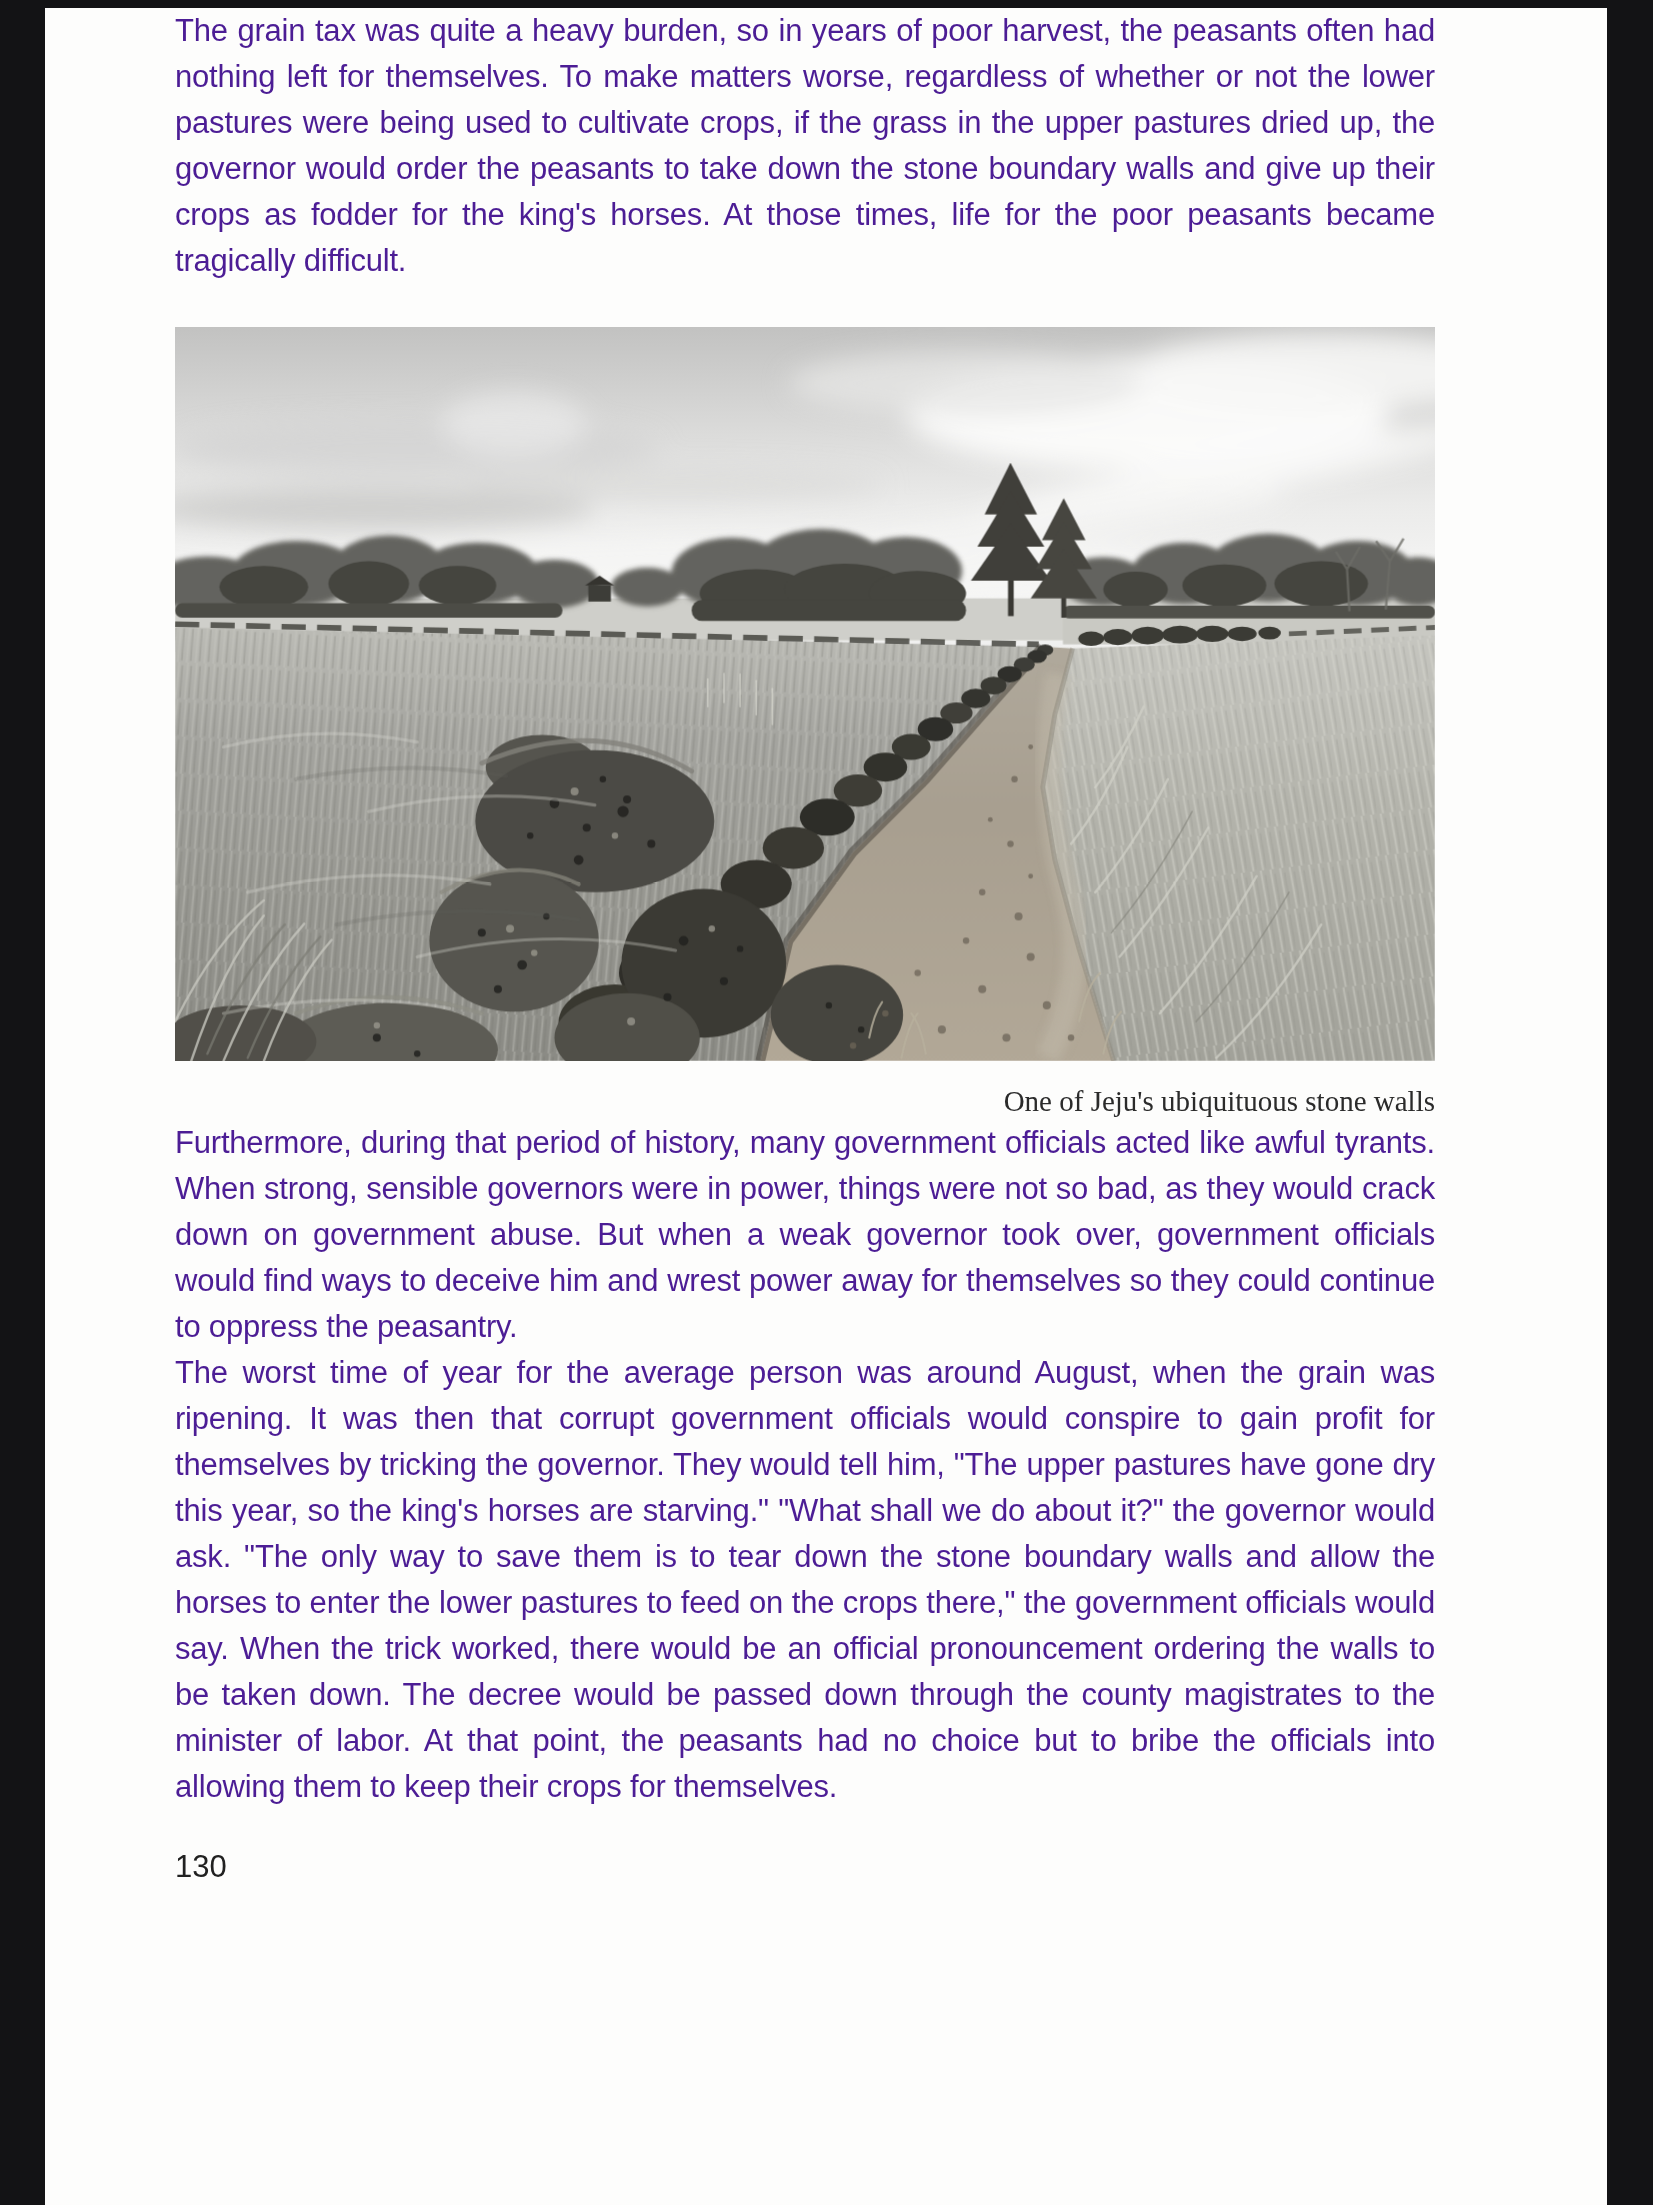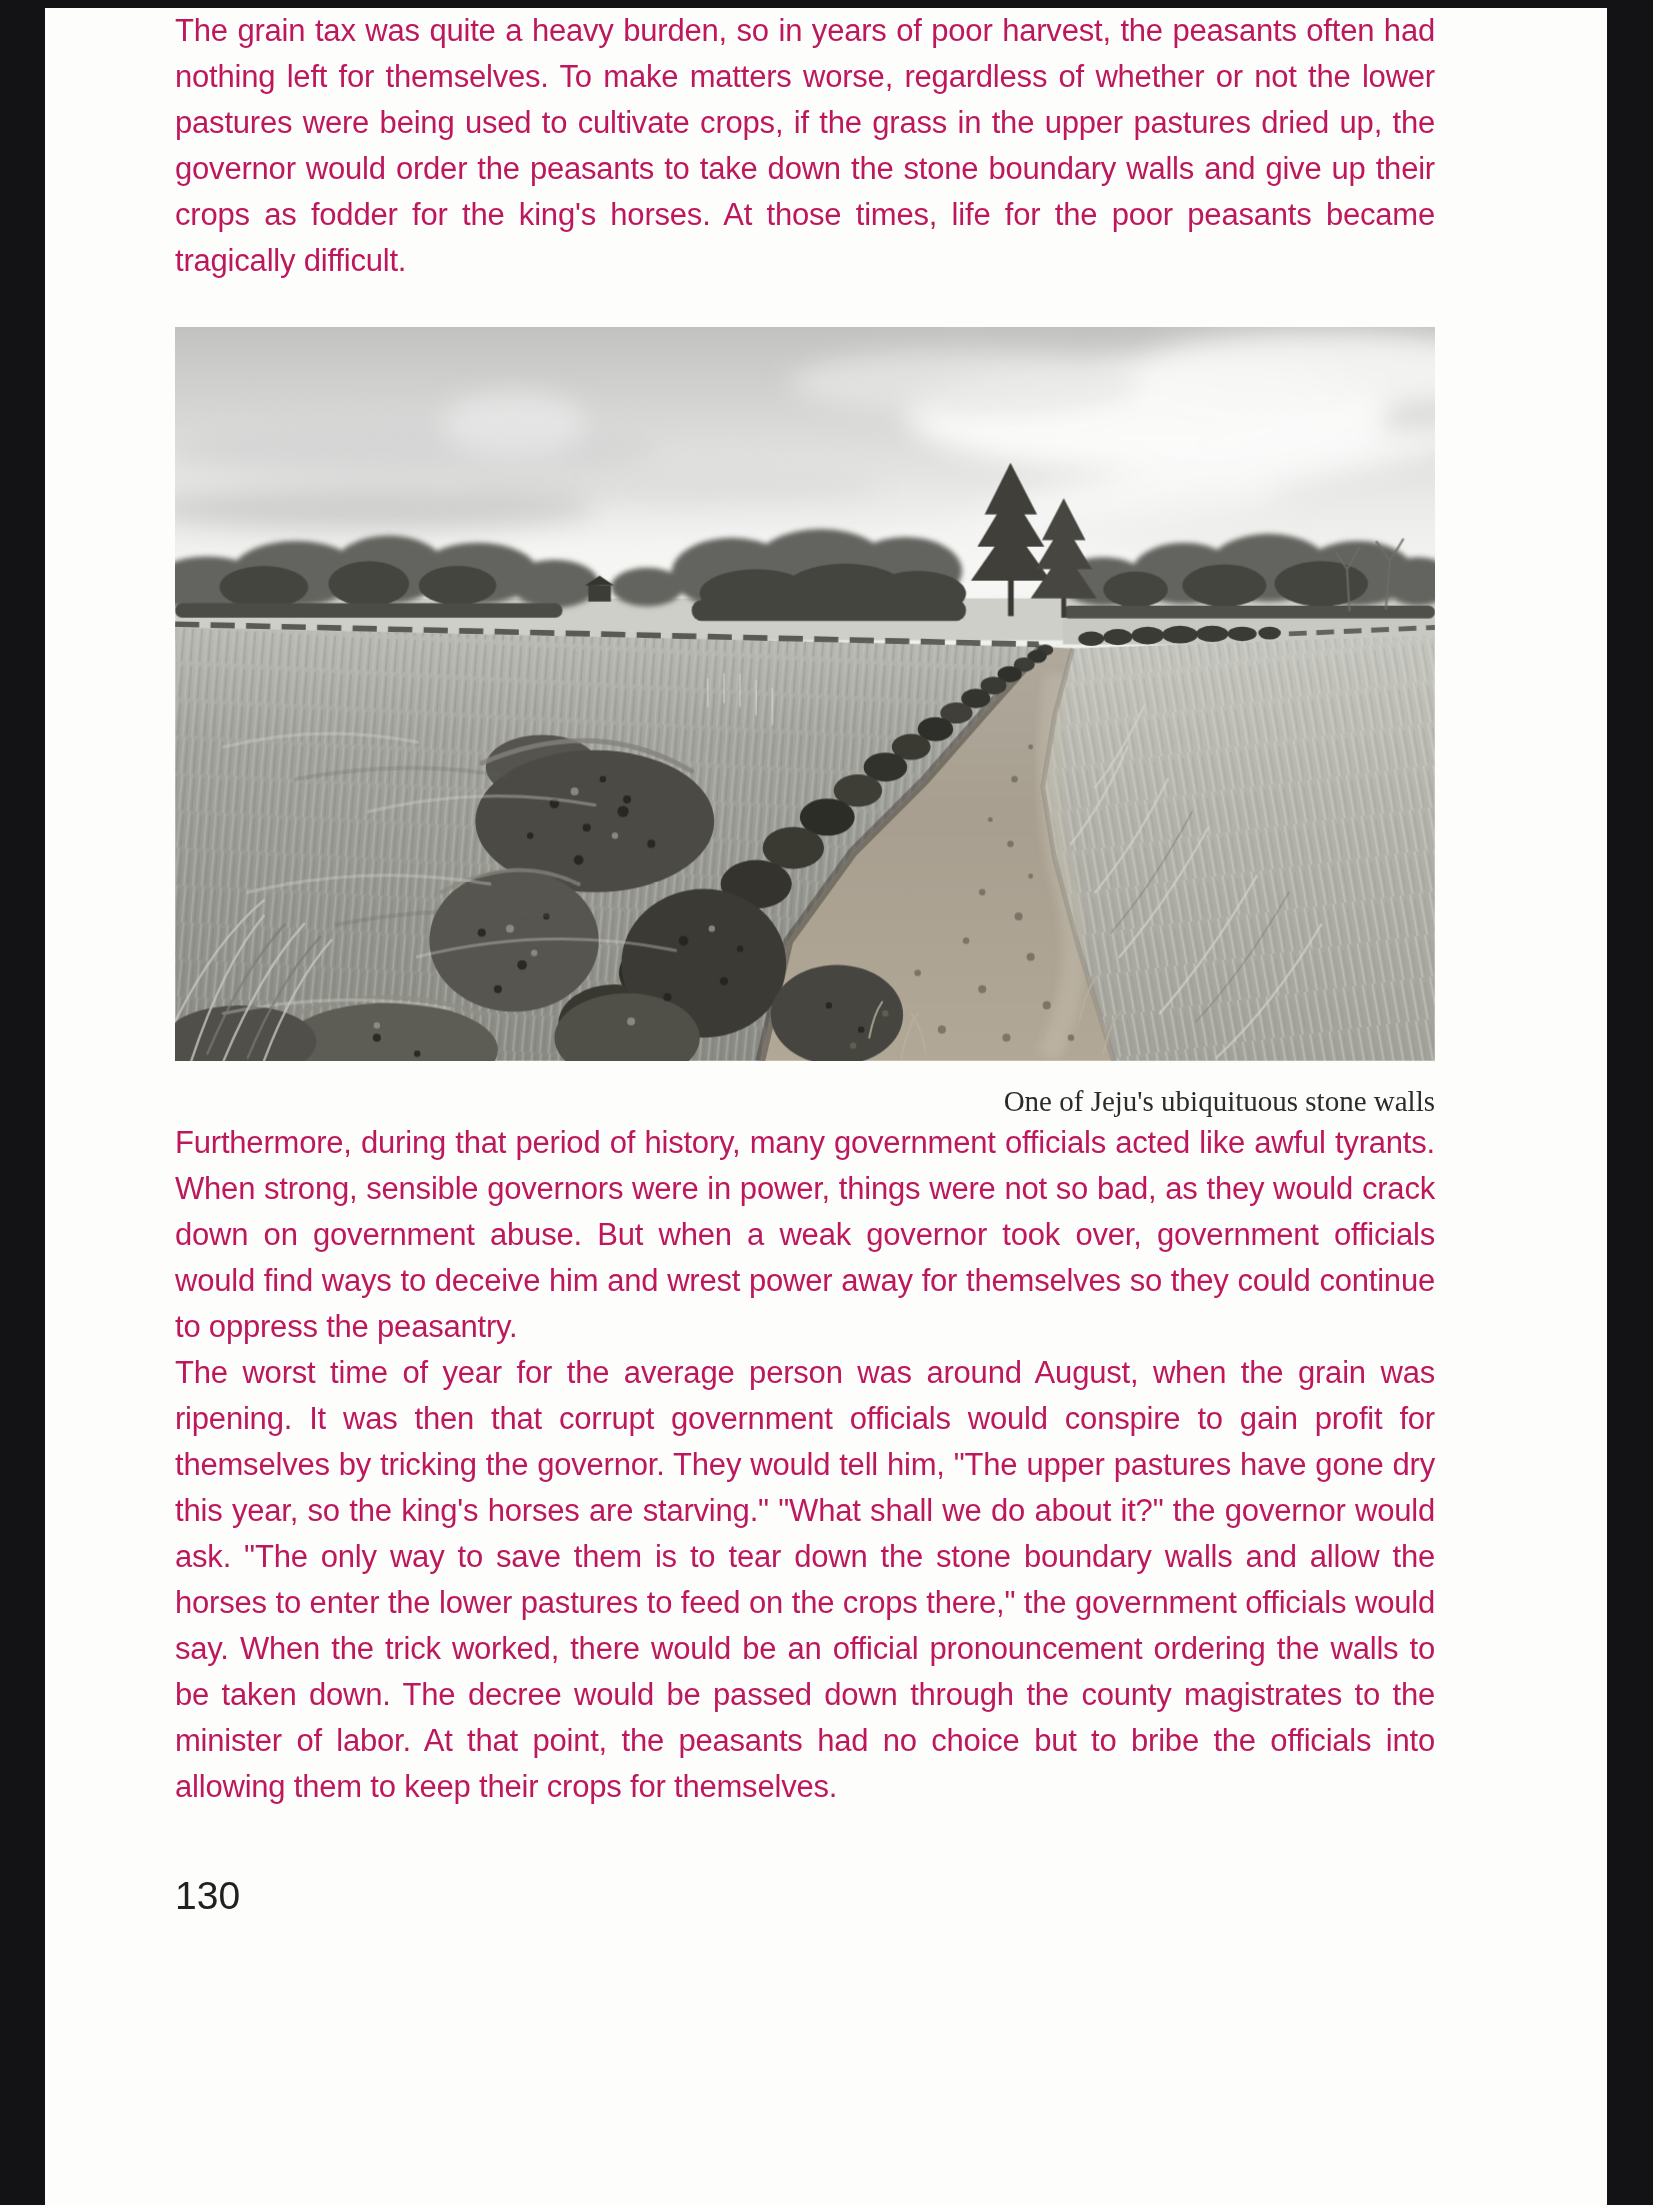--- a/index.html
+++ b/index.html
@@ -9,33 +9,33 @@
     font-family:"Liberation Sans","DejaVu Sans",sans-serif;
     -webkit-font-smoothing:antialiased;
   }
   .page{
     position:absolute;left:45px;top:8px;width:1562px;height:2197px;
     background:#fdfdfc;
   }
   .content{position:absolute;left:130px;top:0;width:1260px;}
   p.body{
     margin:0;font-size:31px;line-height:46px;letter-spacing:-0.2px;
-    color:#be185d;text-align:justify;text-align-last:left;hyphens:none;
+    color:#4c1d95;text-align:justify;text-align-last:left;hyphens:none;
   }
   .p1{margin-top:110px;}
   .p2{margin-top:47px;}
   .p3{margin-top:39px;}
   figure.photo{margin:43px 0 0 0;padding:0;width:1260px;height:734px;}
   figure.photo svg{display:block;}
   .caption{
     margin-top:22px;width:1260px;text-align:right;
     font-family:"Liberation Serif","DejaVu Serif",serif;
     font-size:29px;line-height:37px;color:#2b2b2b;
   }
-  .pagenum{margin-top:68px;font-size:39px;line-height:36px;color:#212121;}
+  .pagenum{margin-top:39px;font-size:31px;line-height:36px;color:#212121;}
 </style>
 </head>
 <body>
 
 <div class="page">
   <div class="content">
 
     <p class="body p1">The grain tax was quite a heavy burden, so in years of poor harvest, the peasants often had nothing left for themselves. To make matters worse, regardless of whether or not the lower pastures were being used to cultivate crops, if the grass in the upper pastures dried up, the governor would order the peasants to take down the stone boundary walls and give up their crops as fodder for the king's horses. At those times, life for the poor peasants became tragically difficult.</p>
 
     <figure class="photo">

